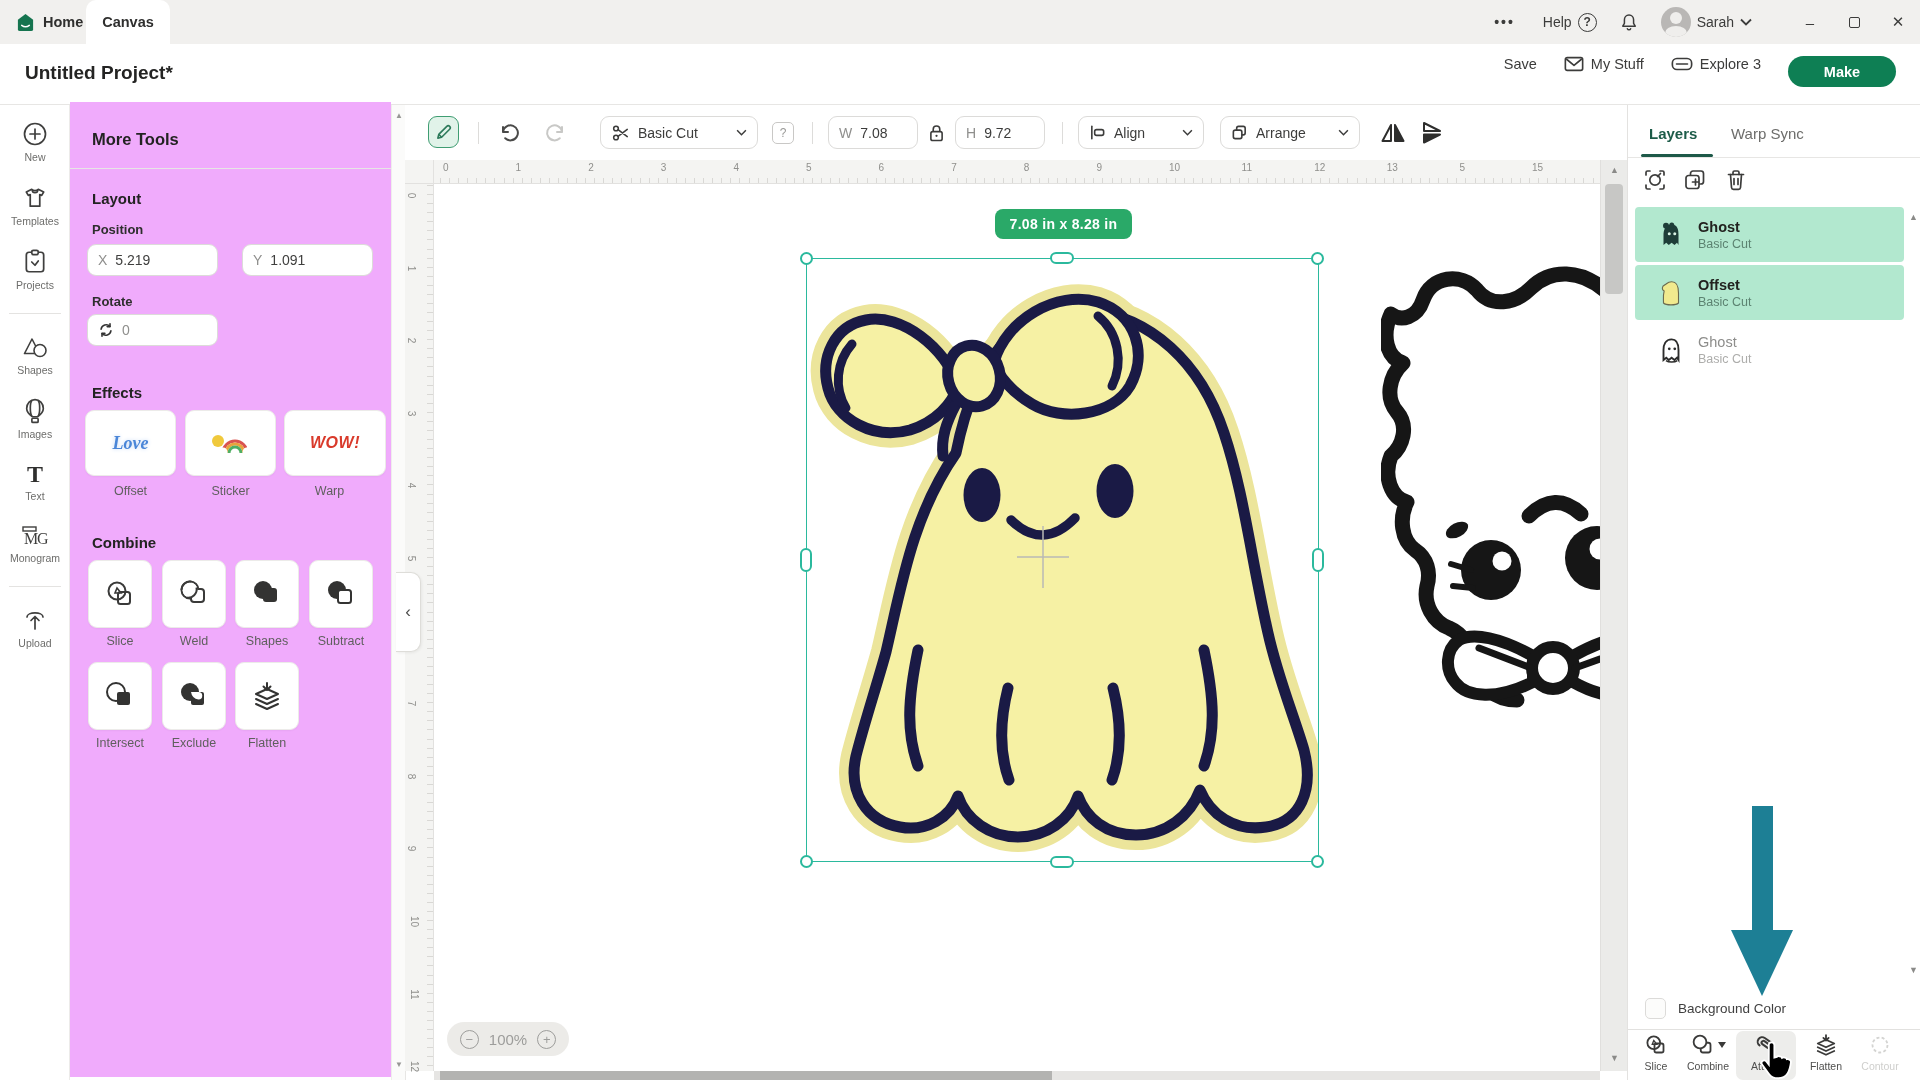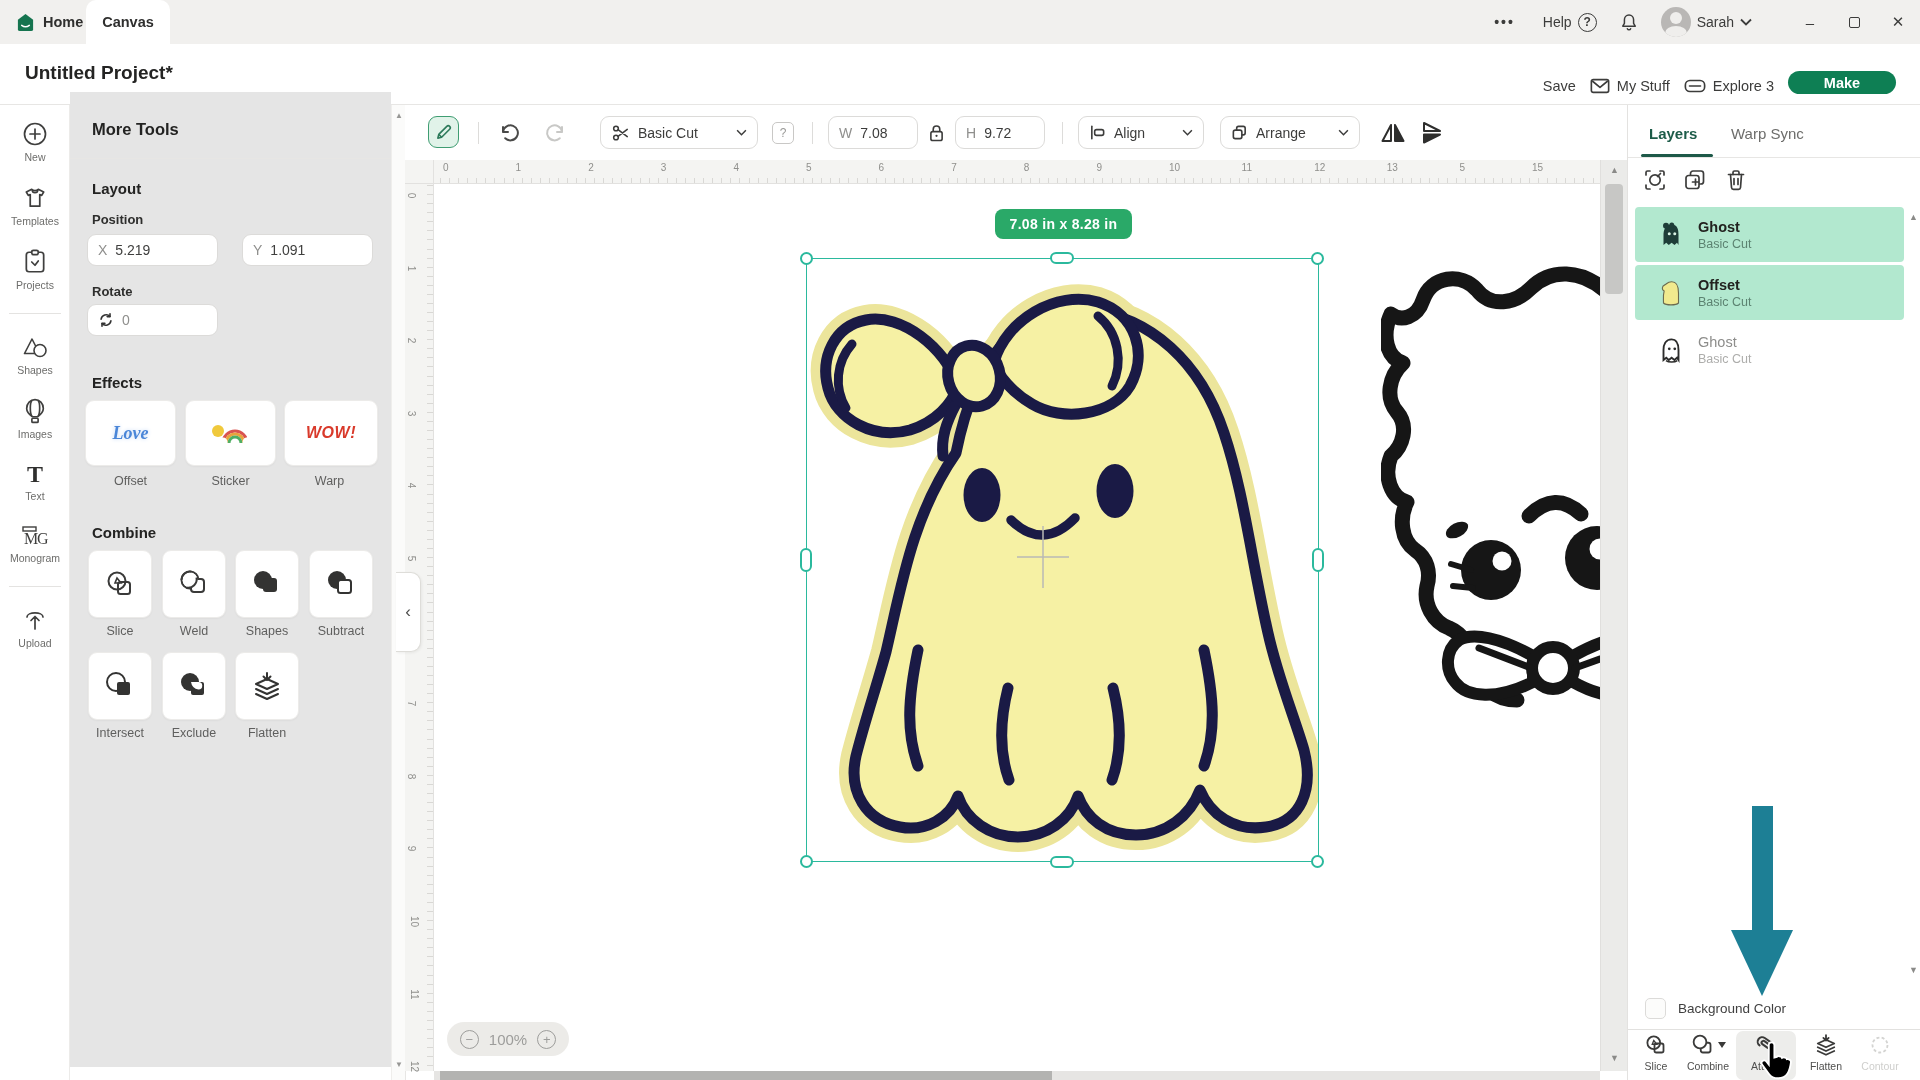--- a/index.html
+++ b/index.html
@@ -17,30 +17,30 @@
 .tb-item{display:flex;align-items:center;gap:6px;color:#3c3c3b;font-size:14px}
 .helpq{width:19px;height:19px;border:1.6px solid #3c3c3b;border-radius:50%;display:flex;align-items:center;justify-content:center;font-size:12px;font-weight:700}
 .avatar{width:30px;height:30px;border-radius:50%;background:#b9b7b5;position:relative;overflow:hidden}
 .avatar .head{position:absolute;left:9px;top:5px;width:12px;height:12px;border-radius:50%;background:#efeeec}
 .avatar .body{position:absolute;left:4px;top:19px;width:22px;height:14px;border-radius:50%;background:#efeeec}
 .winbtn{width:44px;height:44px;display:flex;align-items:center;justify-content:center;color:#3c3c3b;font-size:15px}
 .maxbox{width:11px;height:11px;border:1.5px solid #3c3c3b;border-radius:2px}
 
 .header{position:absolute;left:0;top:44px;width:1920px;height:61px;background:#fff;border-bottom:1px solid #e7e6e4}
 .proj-title{position:absolute;left:25px;top:18px;font-size:19px;font-weight:600;color:#242423}
-.hdr-right{position:absolute;right:24px;top:12px;height:38px;display:flex;align-items:flex-end;gap:14px}
+.hdr-right{position:absolute;right:24px;top:12px;height:38px;display:flex;align-items:flex-start;gap:27px}
 .hdr-link{display:flex;align-items:center;gap:7px;font-size:14.5px;color:#3c3c3b}
-.make-btn{width:108px;height:23px;background:#0e7f54;color:#fff;border:none;border-radius:18px;font-size:14.5px;font-weight:700;display:flex;align-items:center;justify-content:center}
+.make-btn{width:108px;height:31px;background:#0e7f54;color:#fff;border:none;border-radius:18px;font-size:14.5px;font-weight:700;display:flex;align-items:center;justify-content:center}
 
 .rail{position:absolute;left:0;top:105px;width:70px;height:975px;background:#fff;border-right:1px solid #ecebe9}
 .rail-item{width:70px;display:flex;flex-direction:column;align-items:center;gap:4px;color:#4a4a49;margin-bottom:22px}
 .rail-item .lbl{font-size:10.5px;color:#6d6d6b}
 .rail-div{width:52px;height:1px;background:#e4e3e1;margin:4px auto 22px auto}
 
-.tools{position:absolute;left:70px;top:92px;width:321px;height:975px;background:#e5e5e5}
+.tools{position:absolute;left:70px;top:102px;width:321px;height:975px;background:#f0abfc}
 .tools-scroll{position:absolute;left:391px;top:105px;width:15px;height:975px;background:#fbfbfa;border-left:1px solid #efeeec;border-right:1px solid #e7e6e4}
 .scroll-arrow{position:absolute;font-size:8px;color:#99999  7;color:#979795;left:3px}
 .sec-title{font-size:16.5px;font-weight:700;color:#232322}
 .subhead{font-size:15px;font-weight:700;color:#232322}
 .minihead{font-size:13px;font-weight:700;color:#2e2e2d}
 .chip{position:absolute;height:32px;border:1px solid #dcdbd9;border-radius:9px;background:#fff;display:flex;align-items:center;padding:0 10px;gap:8px;font-size:14px;color:#3f3f3e}
 .chip .pfx{color:#8f8f8d}
 .card{position:absolute;background:#fff;border:1px solid #ecebe9;border-radius:9px;box-shadow:0 1px 2px rgba(0,0,0,.04);display:flex;align-items:center;justify-content:center}
 .card-lbl{position:absolute;font-size:12.5px;color:#5f5f5e;text-align:center}
 .love-txt{font-family:"Liberation Serif",serif;font-style:italic;font-weight:700;font-size:18px;color:#4a86d8;text-shadow:0 0 4px #c3d7f3}
@@ -296,21 +296,21 @@
             <path d="M14 24 a12 12 0 0 1 24 0" fill="none" stroke="#d9534f" stroke-width="3"></path>
             <path d="M17 24 a9 9 0 0 1 18 0" fill="none" stroke="#e8a33d" stroke-width="3"></path>
             <path d="M20 24 a6 6 0 0 1 12 0" fill="none" stroke="#4fae62" stroke-width="3"></path>
             <circle cx="14" cy="23" r="4.5" fill="#fff"></circle>
             <circle cx="38" cy="23" r="4.5" fill="#fff"></circle>
             <circle cx="41" cy="20" r="3.5" fill="#fff"></circle>
           </svg>
         </span>
     </div>
     <div class="card-lbl" style="left:115px;top:382px;width:91px">Sticker</div>
-    <div class="card" style="left:214px;top:308px;width:94px;height:66px">
+    <div class="card" style="left:214px;top:308px;width:102px;height:66px">
       <span class="wow-txt">WOW!</span>
     </div>
     <div class="card-lbl" style="left:214px;top:382px;width:91px">Warp</div>
 
     <div class="subhead" style="position:absolute;left:22px;top:432px">Combine</div>
 
     <div class="card" style="left:18px;top:458px;width:64px;height:68px">
       <span>
           <svg width="32" height="32" viewBox="0 0 32 32" fill="none" stroke="#3a3a39" stroke-width="2">
             <circle cx="13" cy="13" r="8.5"></circle>

